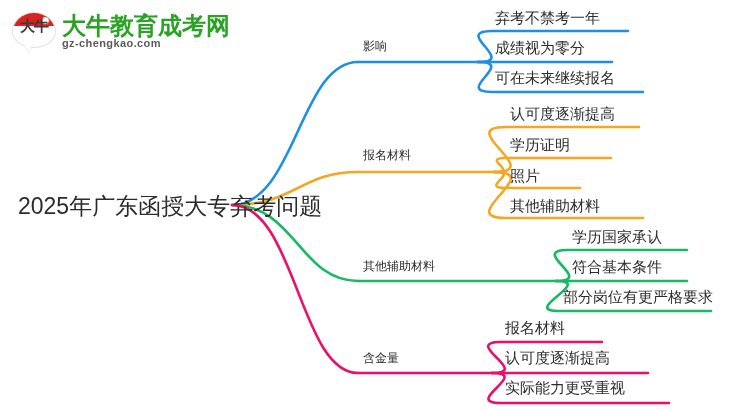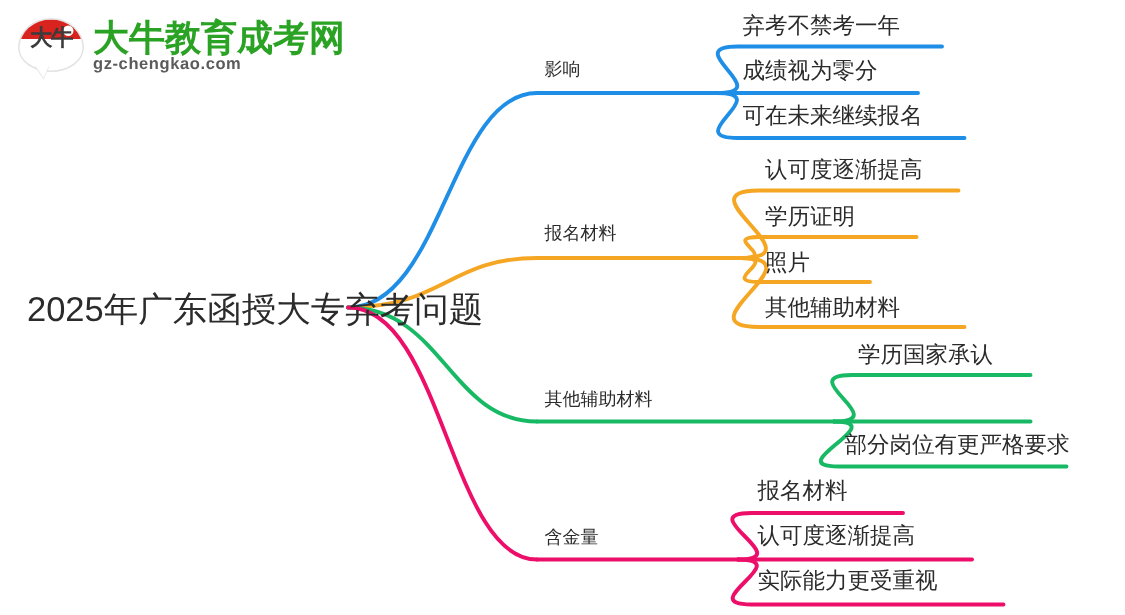--- a/index.html
+++ b/index.html
@@ -170,20 +170,21 @@
   <div class="node-label leaf-label" style="left:495px; top:68px;">可在未来继续报名</div>
 
   <div class="node-label branch-label" style="left:363px; top:145px;">报名材料</div>
   <div class="node-label leaf-label" style="left:510px; top:104px;">认可度逐渐提高</div>
   <div class="node-label leaf-label" style="left:510px; top:135px;">学历证明</div>
   <div class="node-label leaf-label" style="left:510px; top:166px;">照片</div>
   <div class="node-label leaf-label" style="left:510px; top:196px;">其他辅助材料</div>
 
   <div class="node-label branch-label" style="left:363px; top:256px;">其他辅助材料</div>
   <div class="node-label leaf-label" style="left:572px; top:227px;">学历国家承认</div>
+  <div class="node-label leaf-label" style="left:572px; top:257px;">符合基本条件</div>
   <div class="node-label leaf-label" style="left:563px; top:287px;">部分岗位有更严格要求</div>
 
   <div class="node-label branch-label" style="left:363px; top:348px;">含金量</div>
   <div class="node-label leaf-label" style="left:505px; top:318px;">报名材料</div>
   <div class="node-label leaf-label" style="left:505px; top:348px;">认可度逐渐提高</div>
   <div class="node-label leaf-label" style="left:505px; top:378px;">实际能力更受重视</div>
 
 </div>
 
 </body></html>

